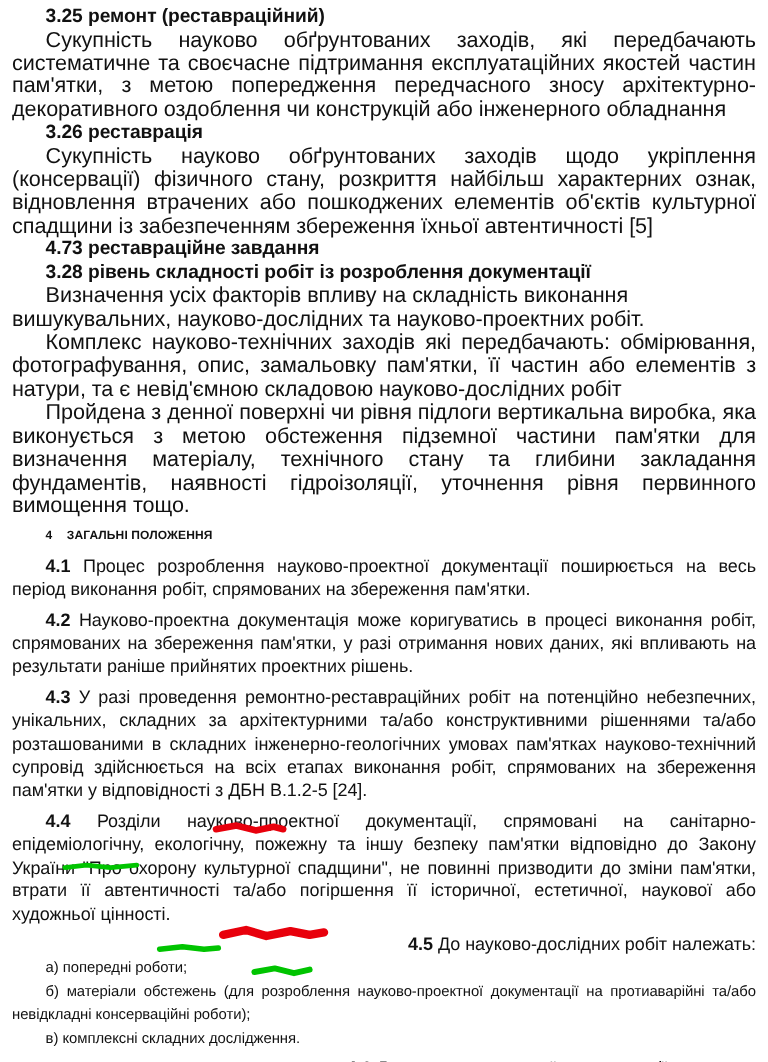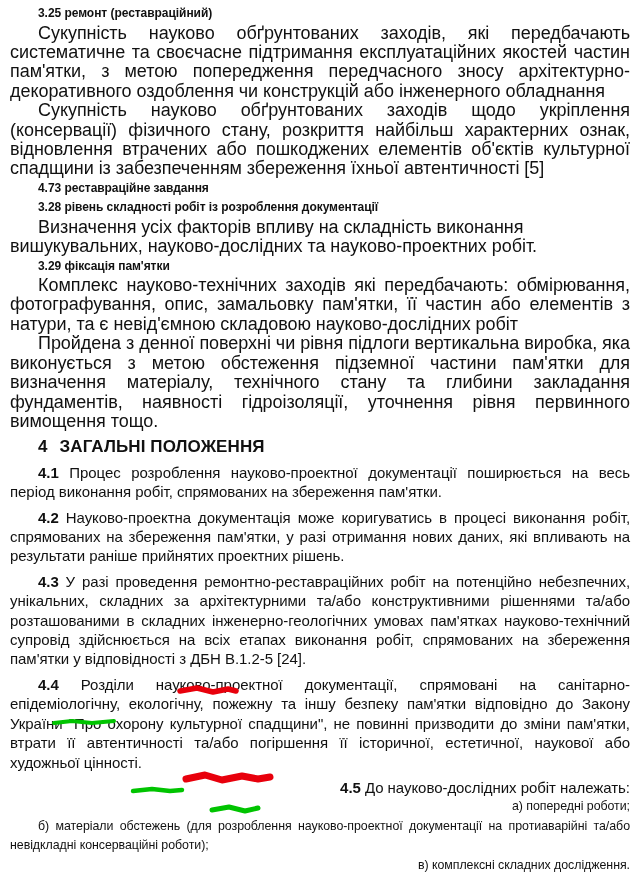--- a/index.html
+++ b/index.html
@@ -24,42 +24,42 @@
   }
   .content {
     position: absolute;
     left: 10px;
     top: 4px;
     width: 620px;
   }
 
   
   .term-heading {
-    font-size: 12px;
+    font-size: 16px;
     font-weight: bold;
     line-height: 19.5px;
     text-indent: 28px;
     margin: 0;
     letter-spacing: -0.05px;
   }
   .body-par {
     font-size: 18px;
     line-height: 19.4px;
     text-align: justify;
     text-indent: 28px;
     margin: 0;
     letter-spacing: -0.05px;
     -webkit-hyphens: none;
     hyphens: none;
   }
   .body-par.last-left {
     text-align: left;
   }
   .section-heading {
-    font-size: 17px;
+    font-size: 10px;
     font-weight: bold;
     line-height: 19.5px;
     margin: 0;
     text-indent: 28px;
     letter-spacing: 0.1px;
   }
   .section-heading .num {
     margin-right: 12px;
   }
   .clause {
@@ -74,21 +74,21 @@
     text-align: right;
   }
   .clause .cnum {
     font-weight: bold;
   }
   .list-item {
     font-size: 12.4px;
     line-height: 19.4px;
     text-indent: 28px;
     margin: 0;
-    text-align: right;
+    text-align: left;
     letter-spacing: -0.05px;
   }
   .list-item.wrap {
     text-align: justify;
   }
   .gap-sm { height: 6px; }
 
   
   .annotations {
     position: absolute;
@@ -106,28 +106,28 @@
 </style>
 </head>
 <body>
 
 <div class="page">
   <div class="content">
 
     <h3 class="term-heading">3.25 ремонт (реставраційний)</h3>
     <p class="body-par">Сукупність науково обґрунтованих заходів, які передбачають систематичне та своєчасне підтримання експлуатаційних якостей частин пам'ятки, з метою попередження передчасного зносу архітектурно-декоративного оздоблення чи конструкцій або інженерного обладнання</p>
 
+    <h3 class="term-heading">3.26 реставрація</h3>
     <p class="body-par">Сукупність науково обґрунтованих заходів щодо укріплення (консервації) фізичного стану, розкриття найбільш характерних ознак, відновлення втрачених або пошкоджених елементів об'єктів культурної спадщини із забезпеченням збереження їхньої автентичності [5]</p>
 
     <h3 class="term-heading">4.73 реставраційне завдання</h3>
 
     <h3 class="term-heading">3.28 рівень складності робіт із розроблення документації</h3>
     <p class="body-par last-left">Визначення усіх факторів впливу на складність виконання вишукувальних, науково-дослідних та науково-проектних робіт.</p>
 
-    <h3 class="term-heading">3.29 фіксація пам'ятки</h3>
     <p class="body-par">Комплекс науково-технічних заходів які передбачають: обмірювання, фотографування, опис, замальовку пам'ятки, її частин або елементів з натури, та є невід'ємною складовою науково-дослідних робіт</p>
 
     <p class="body-par">Пройдена з денної поверхні чи рівня підлоги вертикальна виробка, яка виконується з метою обстеження підземної частини пам'ятки для визначення матеріалу, технічного стану та глибини закладання фундаментів, наявності гідроізоляції, уточнення рівня первинного вимощення тощо.</p>
 
     <div class="gap-sm"></div>
 
     <h2 class="section-heading">
       <span class="num">4</span><span>ЗАГАЛЬНІ ПОЛОЖЕННЯ</span>
     </h2>
 

